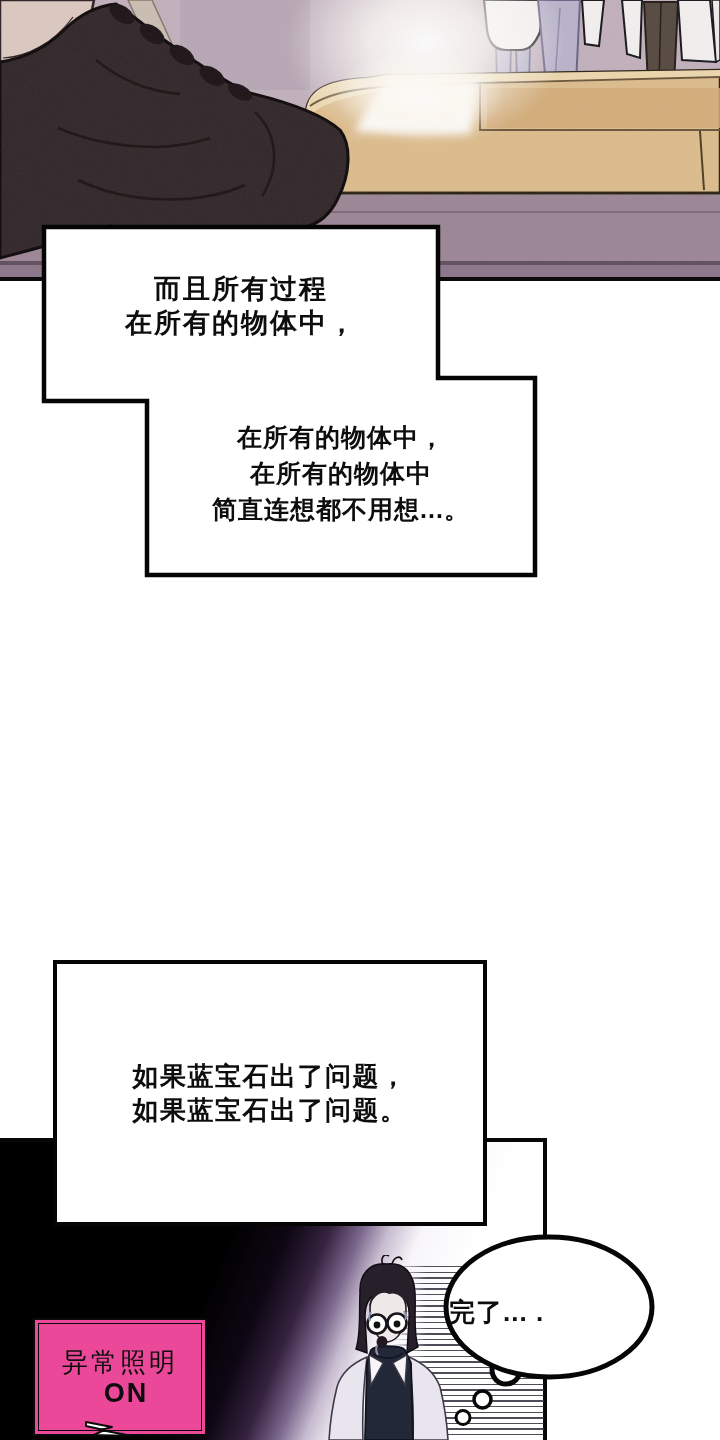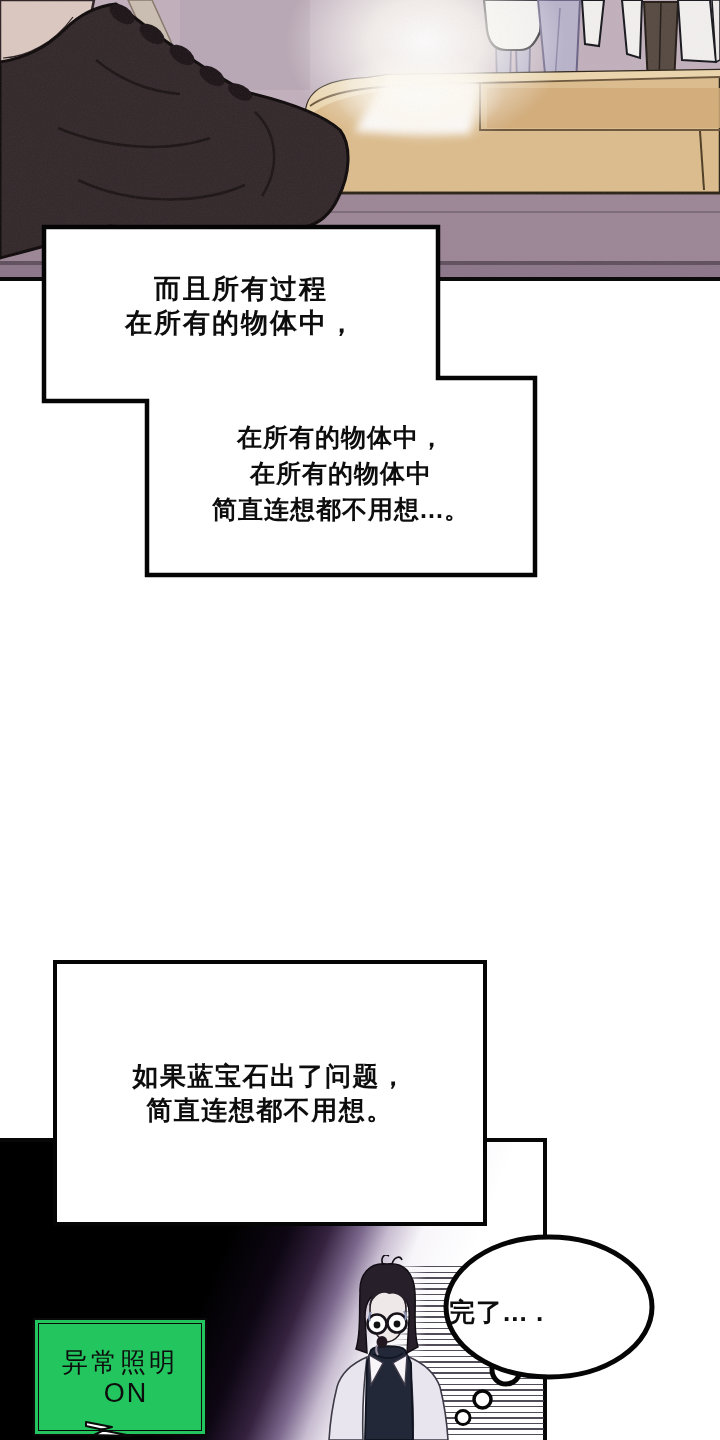--- a/index.html
+++ b/index.html
@@ -21,26 +21,26 @@
   
   #panel-bottom{left:0;top:1138px;width:547px;height:302px;box-sizing:border-box;
     border-top:4px solid #070707;border-right:4px solid #070707;
     background:linear-gradient(112deg,#000 40%,#0e0714 49%,#35223f 55%,#7c688d 60%,#c7bcd0 64%,#f7f5f9 69%,#ffffff 78%);}
   #speedlines{left:393px;top:1266px;width:151px;height:172px;opacity:.85;
     background:repeating-linear-gradient(180deg,#332e3c 0px,#332e3c 1.4px,transparent 1.4px,transparent 5.6px);
     -webkit-mask-image:linear-gradient(to right,transparent 0,#000 22%);
             mask-image:linear-gradient(to right,transparent 0,#000 22%);}
   #character-svg{left:325px;top:1255px;width:130px;height:185px;}
   
-  #sign-box{left:33px;top:1318px;width:174px;height:118px;background:#22c55e;
+  #sign-box{left:33px;top:1318px;width:174px;height:118px;background:#ec4899;
             border:2.5px solid #0a0a0a;box-sizing:border-box;}
   #sign-inner{position:absolute;left:3px;top:3px;right:3px;bottom:3px;border:1.5px solid #0a0a0a;
               display:flex;flex-direction:column;justify-content:center;align-items:center;}
   #sign-line1{font-size:26px;letter-spacing:3px;color:#0d0d0d;font-weight:500;line-height:32px;}
-  #sign-line2{font-size:27px;letter-spacing:2px;color:#0d0d0d;font-weight:400;line-height:30px;margin-left:12px;}
+  #sign-line2{font-size:27px;letter-spacing:2px;color:#0d0d0d;font-weight:700;line-height:30px;margin-left:12px;}
   #sign-tail-svg{left:84px;top:1421px;width:52px;height:19px;}
   
   #thought-svg{left:438px;top:1225px;width:222px;height:206px;}
   #thought-text{left:449px;top:1295px;width:200px;text-align:left;
                 font-size:26px;font-weight:bold;letter-spacing:1px;color:#0d0d0d;}
 </style>
 </head>
 <body>
 
 <div id="page">
@@ -202,16 +202,16 @@
       <div id="sign-line1">异常照明</div>
       <div id="sign-line2">ON</div>
     </div>
   </div>
   <svg id="sign-tail-svg" class="abs" viewBox="0 0 52 19">
     <polygon points="2,1 28,6 17,9 48,15 10,14 20,9 2,5" fill="#ffffff" stroke="#0a0a0a" stroke-width="2" stroke-linejoin="round"></polygon>
   </svg>
 
   <div id="speech3-box" class="abs">
     <div class="speech-text">如果蓝宝石出了问题，</div>
-    <div class="speech-text">简直连想都不用想。</div>
+    <div class="speech-text">如果蓝宝石出了问题。</div>
   </div>
 
 </div>
 
 </body></html>

